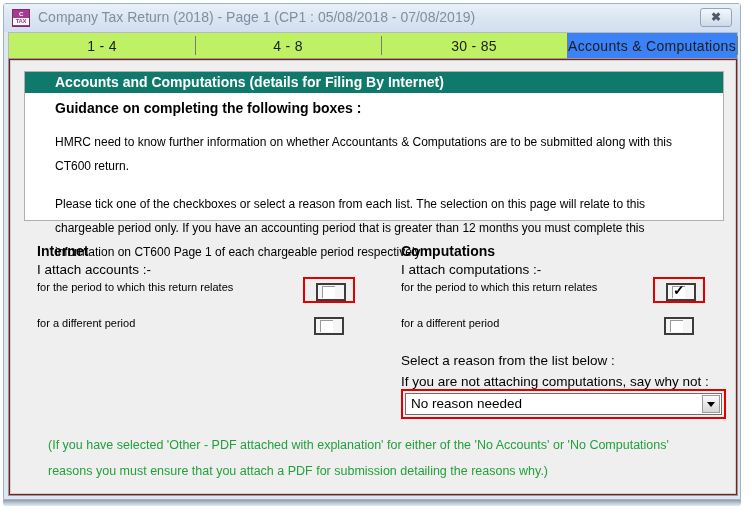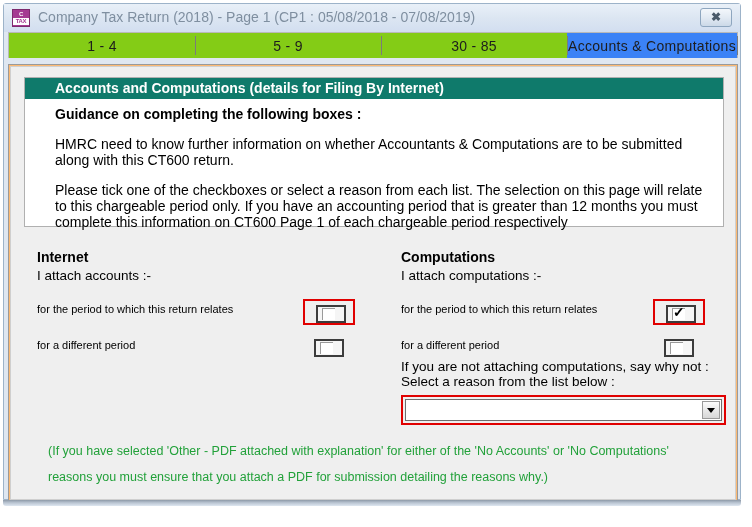--- a/index.html
+++ b/index.html
@@ -93,21 +93,21 @@
     align-items: stretch;
   }
   .tab {
     position: relative;
     display: flex;
     align-items: center;
     justify-content: center;
     font-size: 14px;
     color: #1d1d1d;
     font-family: "Liberation Sans", sans-serif;
-    background: #84cc16;
+    background: #bef264;
     box-sizing: border-box;
     letter-spacing: 0.3px;
   }
   .tab + .tab::before {
     content: "";
     position: absolute;
     left: 0; top: 3px;
     width: 1px; height: 19px;
     background: #7b7b7b;
   }
@@ -122,24 +122,24 @@
     background: #7b7b7b;
   }
   #tab-0 { width: 186px; }
   #tab-1 { width: 186px; }
   #tab-2 { width: 186px; }
   #tab-3 { width: 170px; }
 
   
   #client {
     position: absolute;
-    left: 4px; top: 60px;
+    left: 4px; top: 54px;
     width: 730px;
     height: 438px;
-    background: #fdba74;
+    background: #7f1d1d;
     border: 1px solid #9a9a9a;
     box-sizing: border-box;
   }
   #client-inner {
     position: absolute;
     left: 1px; top: 1px;
     right: 1px; bottom: 1px;
     background: #efefef;
     border: 1px solid #cfcfcf;
     box-sizing: border-box;
@@ -180,24 +180,24 @@
     box-sizing: border-box;
   }
   #guidance-title {
     font-size: 14px;
     font-weight: bold;
     color: #000000;
     font-family: "Liberation Sans", sans-serif;
     margin: 0 0 6px 0;
   }
   .guidance-para {
-    font-size: 14px;
-    color: #000000;
-    font-family: "Liberation Sans", sans-serif;
-    line-height: 16px;
+    font-size: 12px;
+    color: #000000;
+    font-family: "Liberation Sans", sans-serif;
+    line-height: 24px;
     margin: 14px 0 10px 0;
   }
 
   
   #col-left {
     position: absolute;
     left: 26px; top: 182px;
     width: 340px;
   }
   #col-right {
@@ -209,21 +209,21 @@
     font-size: 14px;
     font-weight: bold;
     color: #000000;
     font-family: "Liberation Sans", sans-serif;
     margin: 0 0 3px 0;
   }
   .col-sub {
     font-size: 13.5px;
     color: #000000;
     font-family: "Liberation Sans", sans-serif;
-    margin: 0 0 16px 0;
+    margin: 0 0 0 0;
   }
   .checkrow {
     position: relative;
     height: 26px;
     margin-bottom: 4px;
   }
   .checkrow .ck-label {
     position: absolute;
     left: 0; top: 4px;
     font-size: 11px;
@@ -353,21 +353,21 @@
     </div>
     <div id="title-text">Company Tax Return (2018) - Page 1  (CP1 : 05/08/2018 - 07/08/2019)</div>
     <div id="close-button">✖</div>
   </div>
 
   <div id="tabstrip">
     <div class="tab" id="tab-0">
       <span>1 - 4</span>
     </div>
     <div class="tab" id="tab-1">
-      <span>5 - 9</span>
+      <span>4 - 8</span>
     </div>
     <div class="tab" id="tab-2">
       <span>30 - 85</span>
     </div>
     <div class="tab active" id="tab-3">
       <span>Accounts &amp; Computations</span>
     </div>
   </div>
 
   <div id="client">
@@ -426,24 +426,25 @@
           <div class="ck-wrap" style="left:252px">
             <div class="checkbox">
               <div class="inner"></div>
             </div>
           </div>
         </div>
       </div>
 
 
       <div class="dd-block" id="dd-right">
+        <p class="dd-label">Select a reason from the list below :</p>
         <p class="dd-label" style="margin-bottom:0">If you are not attaching computations, say why not :</p>
-        <p class="dd-label">Select a reason from the list below :</p>
         <div class="dd-frame">
           <div class="dd">
+            <span class="dd-value">No reason needed</span>
             <span class="dd-arrow-btn"></span>
           </div>
         </div>
       </div>
 
       <div id="footer-note">
         <p>(If you have selected 'Other - PDF attached with explanation' for either of the 'No Accounts' or 'No Computations'</p>
         <p>reasons you must ensure that you attach a PDF for submission detailing the reasons why.)</p>
       </div>
 

